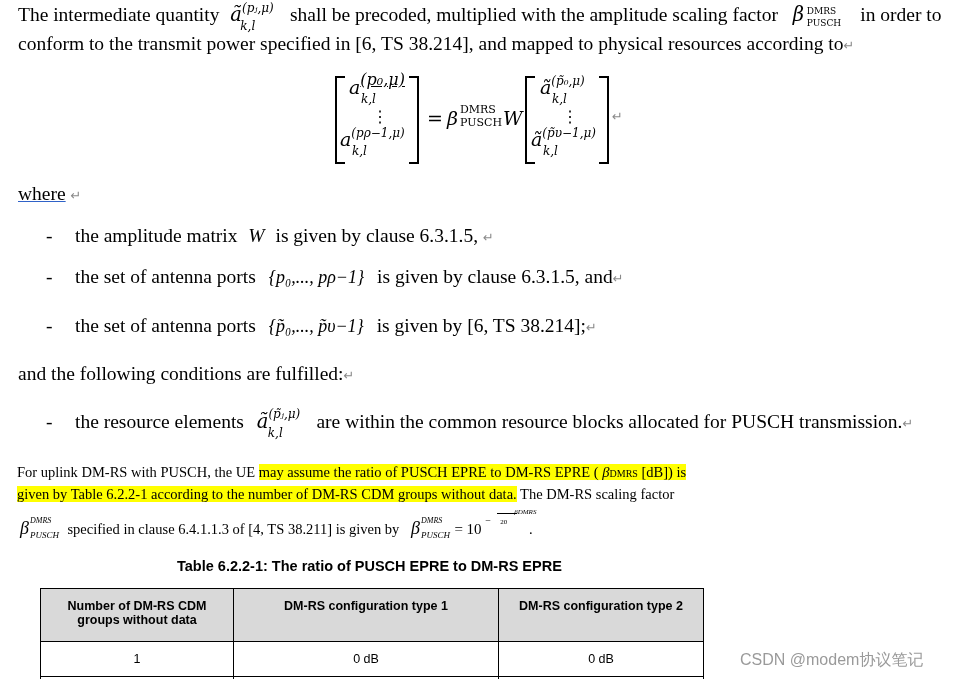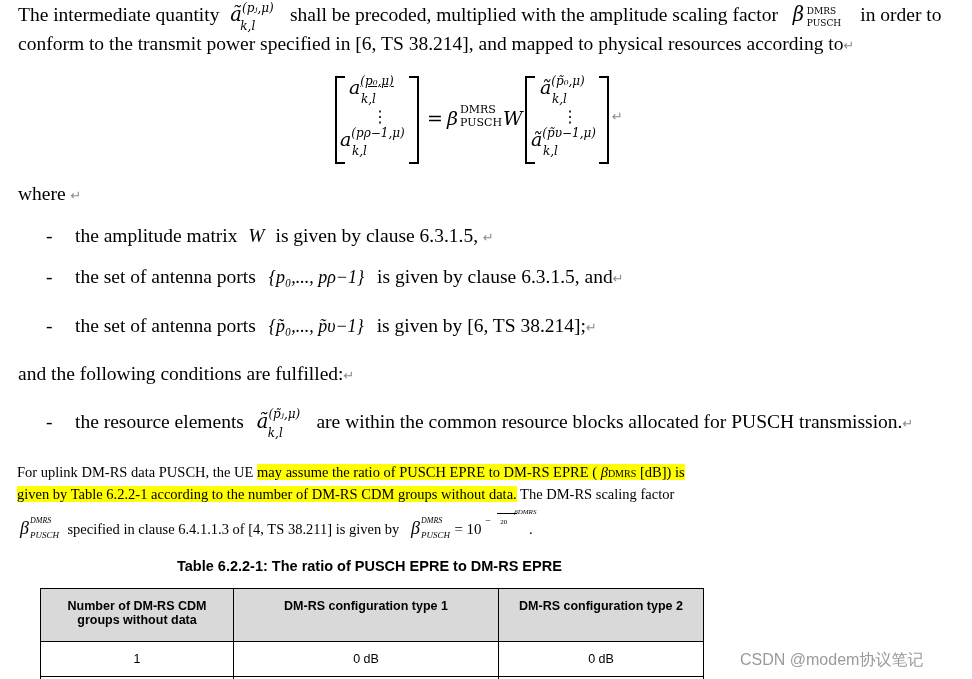--- a/index.html
+++ b/index.html
@@ -16,21 +16,21 @@
   .caption { font-family: "Liberation Sans", sans-serif; font-weight: bold; font-size: 14.5px; }
   table.t { position: absolute; left: 40px; top: 588px; width: 664px; border-collapse: collapse;
             font-family: "Liberation Sans", sans-serif; font-size: 12.5px; }
   table.t th, table.t td { border: 1px solid #000; text-align: center; padding: 10px; line-height: 14px; }
   table.t th { background: #d9d9d9; font-weight: bold; vertical-align: top; height: 32px; }
   table.t td { height: 14px; }
   .bracket { position: absolute; border: 2px solid #000; width: 8px; }
   .bl { border-right: none; }
   .br { border-left: none; }
   .watermark { font-family: "Liberation Sans", sans-serif; font-size: 16px; color: #9a9a9a; }
-  .under { text-decoration-color: #2f62c8; margin-top: 24px; }
+  .under { text-decoration: underline; text-decoration-color: #2f62c8; margin-top: 24px; }
 </style>
 </head>
 <body>
 
 <div class="abs p1" style="left:18px; top:5px;">
   <span>The intermediate quantity</span>
   <span class="math mi" style="margin-left:6px; position:relative;">
     <span>ã</span><span class="sup" style="top:-9px; font-size:12px;font-style:italic;">(pⱼ,μ)</span><span class="sup" style="position:absolute; left:10px; top:13px; font-size:12px;">k,l</span>
   </span>
   <span style="margin-left:10px;">shall be precoded, multiplied with the amplitude scaling factor</span>
@@ -39,21 +39,21 @@
   </span>
   <span style="margin-left:50px;">in order to</span>
 </div>
 <div class="abs p1" style="left:18px; top:34px;">
   <span>conform to the transmit power specified in [6, TS 38.214], and mapped to physical resources according to</span><span class="pm">↵</span>
 </div>
 
 <div class="abs" style="left:335px; top:74px; width:290px; height:90px;">
   <div class="bracket bl" style="left:0; top:2px; height:84px;"></div>
   <div class="abs math mi" style="left:14px; top:2px; font-size:19px;">
-    <span>a</span><span style="font-size:12px; position:relative; top:-9px;text-decoration:underline;">(p₀,μ)</span>
+    <span>a</span><span style="font-size:16px; position:relative; top:-9px;text-decoration:underline;">(p₀,μ)</span>
     <div style="font-size:12px; position:absolute; left:12px; top:16px;">k,l</div>
   </div>
   <div class="abs math" style="left:37px; top:33px; font-size:16px;">⋮</div>
   <div class="abs math mi" style="left:5px; top:54px; font-size:19px;">
     <span>a</span><span style="font-size:12px; position:relative; top:-9px;text-align:center;">(pρ−1,μ)</span>
     <div style="font-size:12px; position:absolute; left:12px; top:16px;">k,l</div>
   </div>
   <div class="bracket br" style="left:74px; top:2px; height:84px;"></div>
 
   <div class="abs math" style="left:92px; top:33px; font-size:19px;">=</div>
@@ -117,21 +117,21 @@
     <span>the resource elements</span>
     <span class="math mi" style="margin:0 4px 0 8px; position:relative;">
       <span>ã</span><span style="font-size:12px; position:relative; top:-10px;">(p̃ⱼ,μ)</span>
       <span style="font-size:12px; position:absolute; left:11px; top:13px;">k,l</span>
     </span>
     <span style="margin-left:6px;">are within the common resource blocks allocated for PUSCH transmission.</span><span class="pm">↵</span>
   </span>
 </div>
 
 <div class="abs small" style="left:17px; top:464px;">
-  <span>For uplink DM-RS data PUSCH, the UE </span><span class="hl"><span>may assume the ratio of PUSCH EPRE to DM-RS EPRE (</span> <span class="mi">β</span><span style="font-size:10px;">DMRS</span><span> [dB]) is</span></span>
+  <span>For uplink DM-RS with PUSCH, the UE </span><span class="hl"><span>may assume the ratio of PUSCH EPRE to DM-RS EPRE (</span> <span class="mi">β</span><span style="font-size:10px;">DMRS</span><span> [dB]) is</span></span>
 </div>
 <div class="abs small" style="left:17px; top:486px;">
   <span class="hl">given by Table 6.2.2-1 according to the number of DM-RS CDM groups without data.</span><span> The DM-RS scaling factor</span>
 </div>
 <div class="abs small" style="left:20px; top:520px;">
   <span class="mi" style="position:relative; font-size:18px;">
     <span>β</span>
     <span style="position:absolute; left:10px; top:-6px; font-size:8px;">DMRS</span>
     <span style="position:absolute; left:10px; top:9px; font-size:9px;">PUSCH</span>
   </span>

